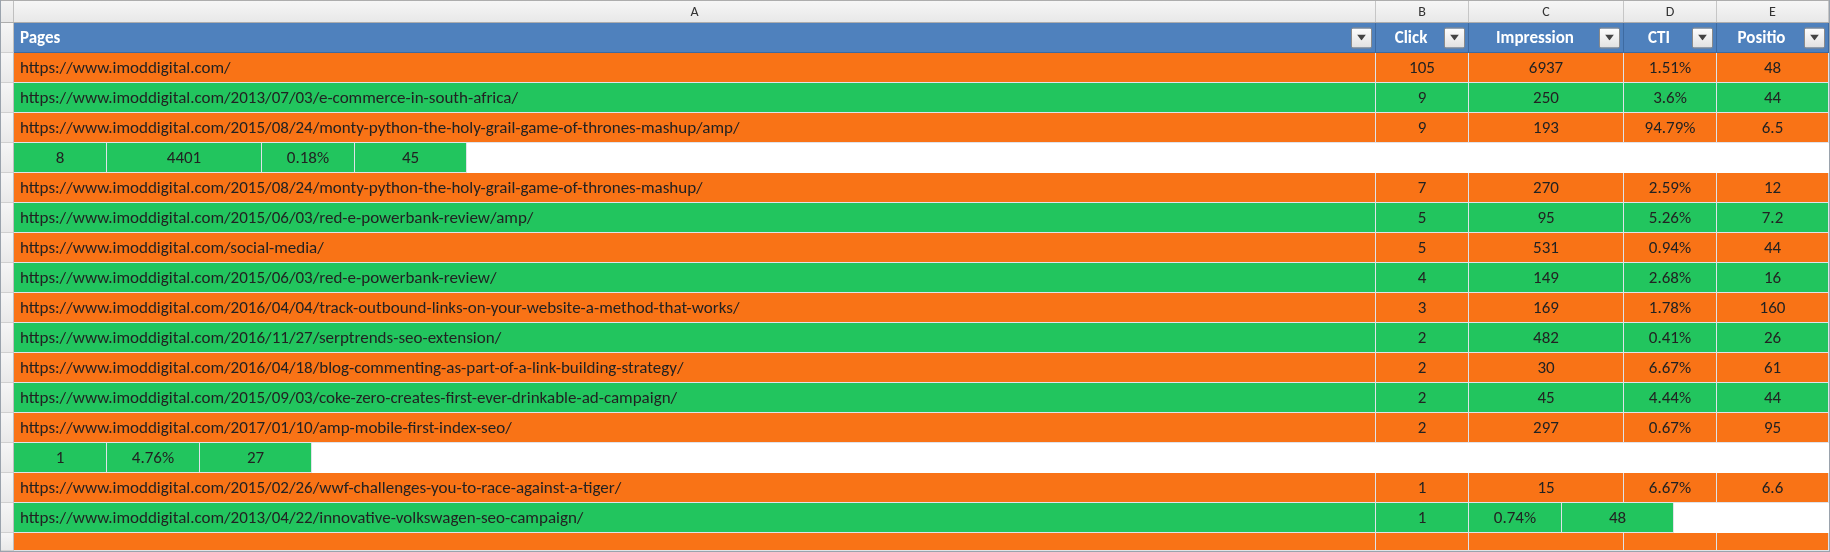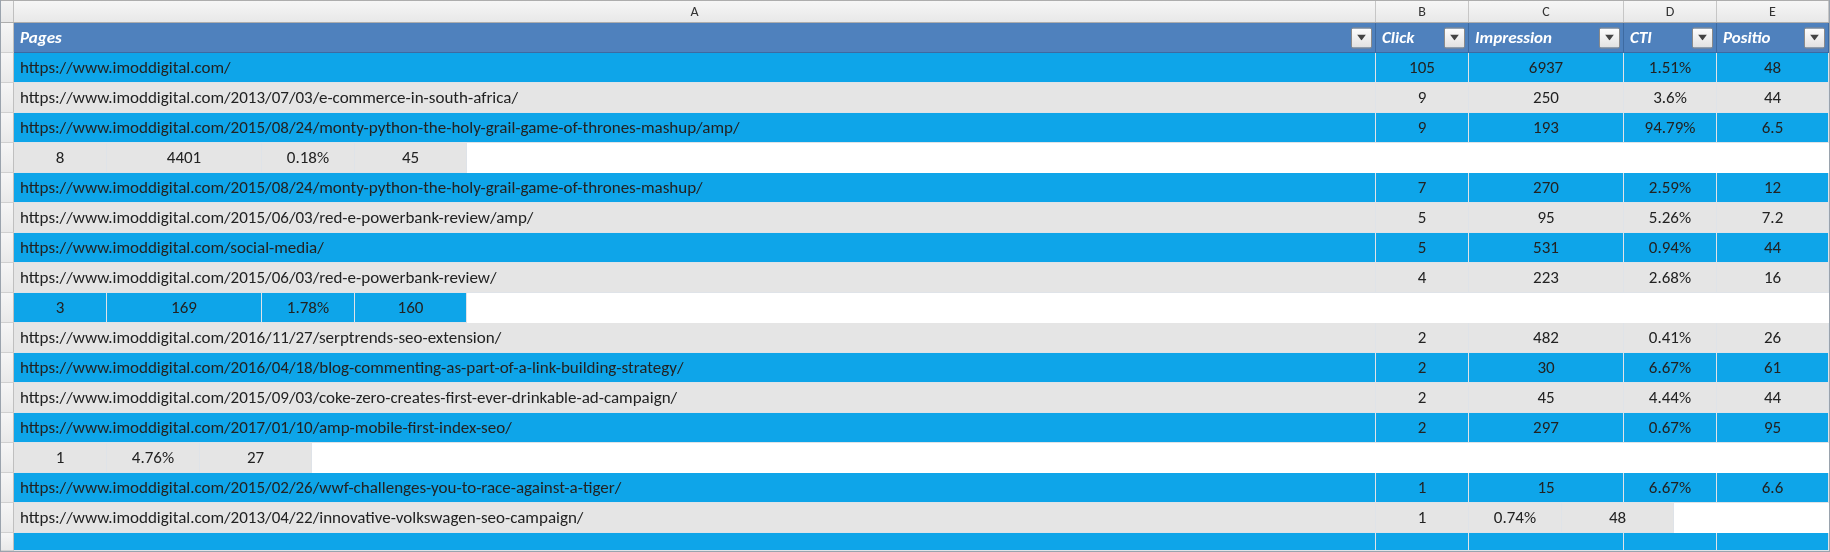--- a/index.html
+++ b/index.html
@@ -65,43 +65,42 @@
   }
   .num { text-align: center; }
   .hdr-row .cell {
     background: #4f81bd;
     color: #fff;
     font-weight: bold;
     font-size: 17px;
     position: relative;
     border-right: 1px solid #3d6aa1;
     border-bottom: 1px solid #3d6aa1;
-    font-style: italic;
   }
   .hdr-row .colA-hdr { padding-left: 6px; }
-  .hdr-row .num { text-align: left; padding-right: 28px; }
+  .hdr-row .num { text-align: center; padding-right: 28px; }
 
   .filter-btn {
     position: absolute;
     right: 3px;
     top: 50%;
     transform: translateY(-50%);
     width: 21px;
     height: 21px;
     background: linear-gradient(#fdfdfd,#e1e1e1);
     border: 1px solid #8a8a8a;
     border-radius: 2px;
     display: flex;
     align-items: center;
     justify-content: center;
   }
   .filter-btn svg { display:block; }
 
-  .band-light .cell { background: #e5e5e5; }
-  .band-dark  .cell { background: #0ea5e9; }
+  .band-light .cell { background: #22c55e; }
+  .band-dark  .cell { background: #f97316; }
 
   .row.cut { height: 18px; }
   .row.cut .cell { padding-top:1px; }
 </style>
 </head>
 <body>
 
 <div class="sheet">
 
   <div class="col-headers">
@@ -210,26 +209,27 @@
         <div class="cell cA">https://www.imoddigital.com/social-media/</div>
         <div class="cell cB num">5</div>
         <div class="cell cC num">531</div>
         <div class="cell cD num">0.94%</div>
         <div class="cell cE num">44</div>
       </div>
       <div class="row band-light">
         <div class="rnum"></div>
         <div class="cell cA">https://www.imoddigital.com/2015/06/03/red-e-powerbank-review/</div>
         <div class="cell cB num">4</div>
-        <div class="cell cC num">223</div>
+        <div class="cell cC num">149</div>
         <div class="cell cD num">2.68%</div>
         <div class="cell cE num">16</div>
       </div>
       <div class="row band-dark">
         <div class="rnum"></div>
+        <div class="cell cA">https://www.imoddigital.com/2016/04/04/track-outbound-links-on-your-website-a-method-that-works/</div>
         <div class="cell cB num">3</div>
         <div class="cell cC num">169</div>
         <div class="cell cD num">1.78%</div>
         <div class="cell cE num">160</div>
       </div>
       <div class="row band-light">
         <div class="rnum"></div>
         <div class="cell cA">https://www.imoddigital.com/2016/11/27/serptrends-seo-extension/</div>
         <div class="cell cB num">2</div>
         <div class="cell cC num">482</div>

